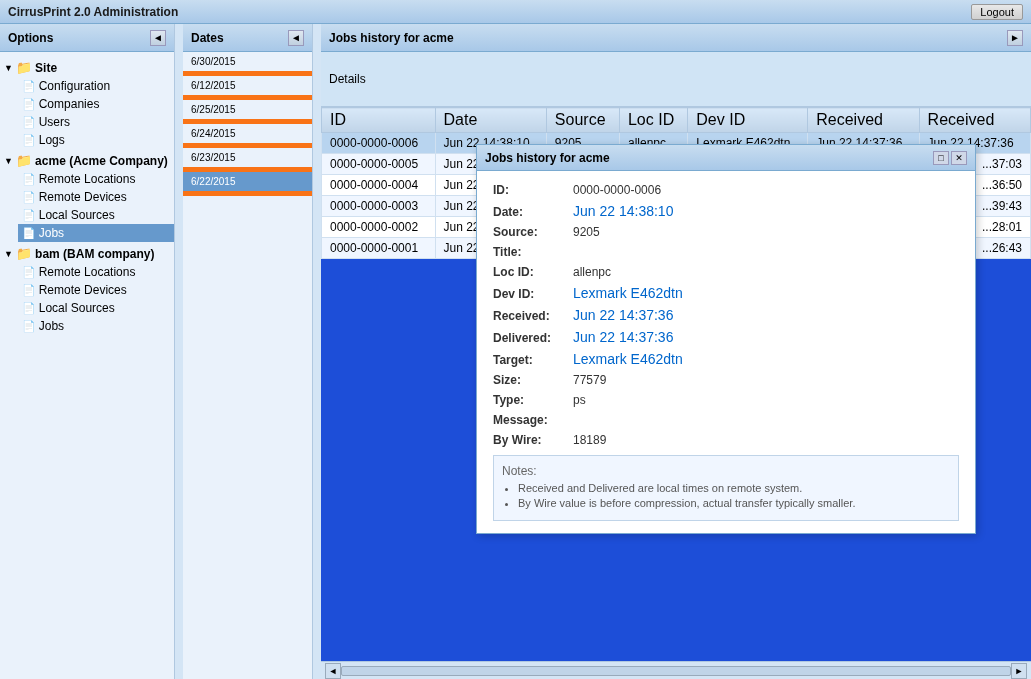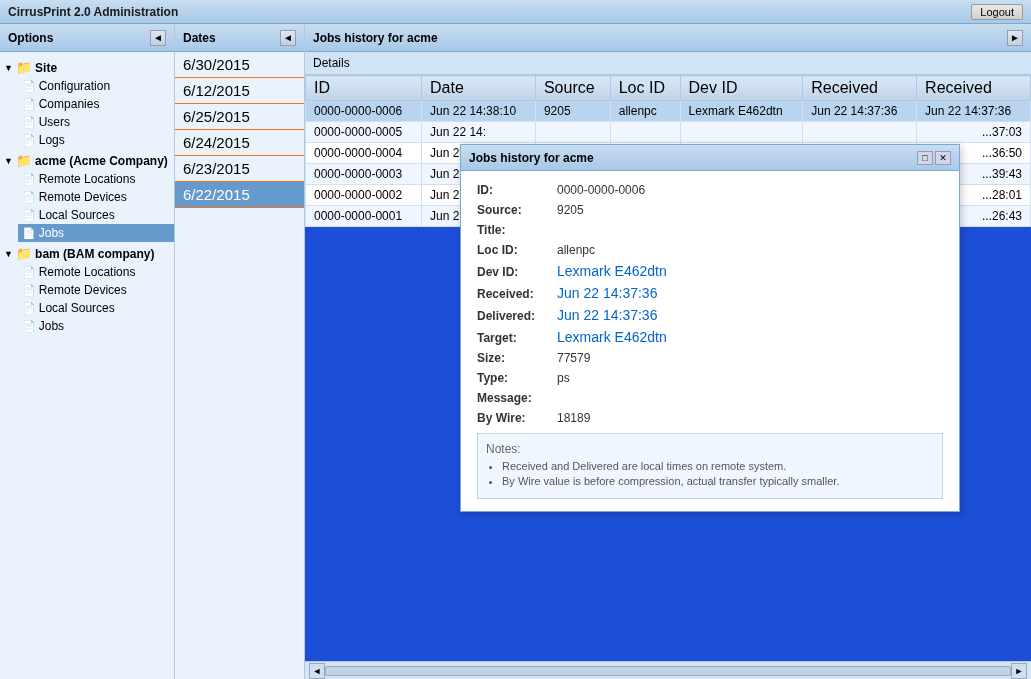--- a/index.html
+++ b/index.html
@@ -22,20 +22,21 @@
       padding: 1px 8px;
       cursor: pointer;
       font-size: 11px;
       border-radius: 2px;
     }
 
     
     #main-layout {
       display: flex;
       height: calc(679px - 24px);
+      gap: 8px;
     }
 
     
     #sidebar {
       width: 175px;
       background: #eaf2fb;
       border-right: 1px solid #b0c8e0;
       display: flex;
       flex-direction: column;
       overflow: hidden;
@@ -96,22 +97,22 @@
       display: flex;
       justify-content: space-between;
       align-items: center;
       height: 28px;
     }
     #dates-header span { font-weight: bold; font-size: 12px; }
     #dates-content { overflow-y: auto; flex: 1; }
     .date-item {
       padding: 4px 8px;
       cursor: pointer;
-      font-size: 15px;
-      border-bottom: 1px solid #f97316;
+      font-size: 10px;
+      border-bottom: 5px solid #f97316;
     }
     .date-item.selected { background: #6699cc; color: white; }
 
     
     #content-area {
       flex: 1;
       background: #1d4ed8;
       display: flex;
       flex-direction: column;
       overflow: hidden;
@@ -130,21 +131,21 @@
       width: 16px; height: 16px;
       background: linear-gradient(to bottom, #e0e8f0, #c0d0e0);
       border: 1px solid #99b;
       cursor: pointer;
       display: flex; align-items: center; justify-content: center;
       font-size: 10px;
     }
 
     #details-bar {
       background: #d0e4f5;
-      padding: 4px 8px;
+      padding: 20px 8px;
       font-size: 12px;
       border-bottom: 1px solid #b0c8e0;
     }
 
     
     #jobs-table-container {
       flex: 1;
       overflow: auto;
       position: relative;
     }
@@ -460,20 +461,24 @@
           <div class="modal-btn">□</div>
           <div class="modal-btn">✕</div>
         </div>
       </div>
       <div id="detail-modal-body">
         <div class="detail-row">
           <span class="detail-label">ID:</span>
           <span class="detail-value">0000-0000-0006</span>
         </div>
         <div class="detail-row">
+          <span class="detail-label">Date:</span>
+          <span class="detail-value highlight">Jun 22 14:38:10</span>
+        </div>
+        <div class="detail-row">
           <span class="detail-label">Source:</span>
           <span class="detail-value">9205</span>
         </div>
         <div class="detail-row">
           <span class="detail-label">Title:</span>
           <span class="detail-value"></span>
         </div>
         <div class="detail-row">
           <span class="detail-label">Loc ID:</span>
           <span class="detail-value">allenpc</span>

